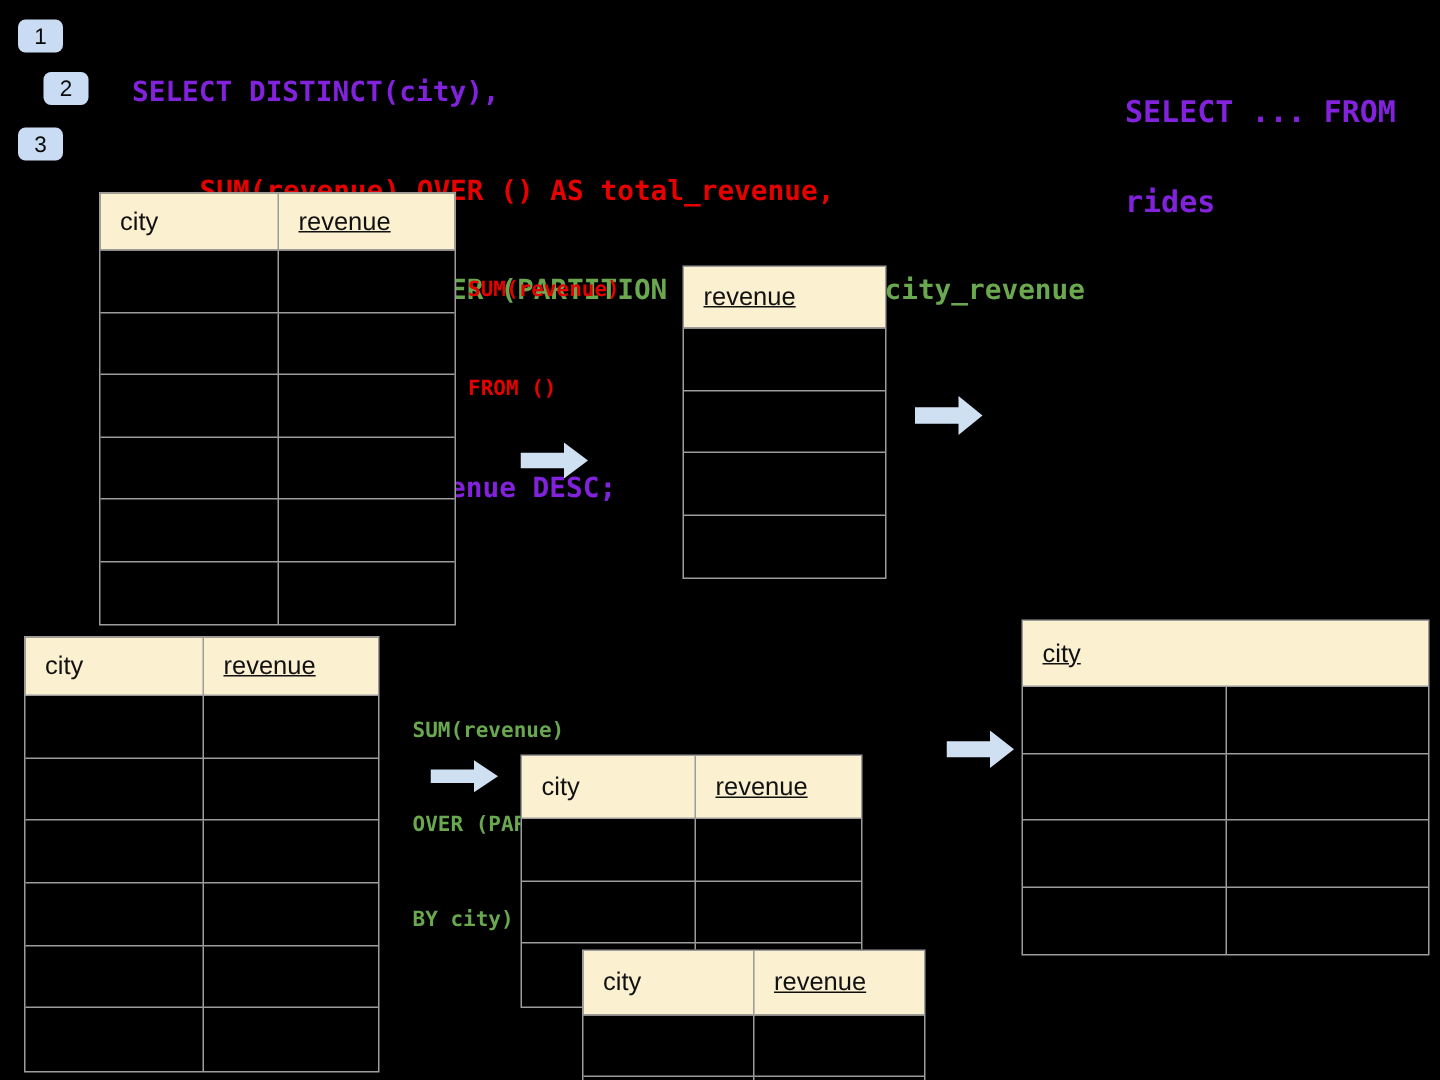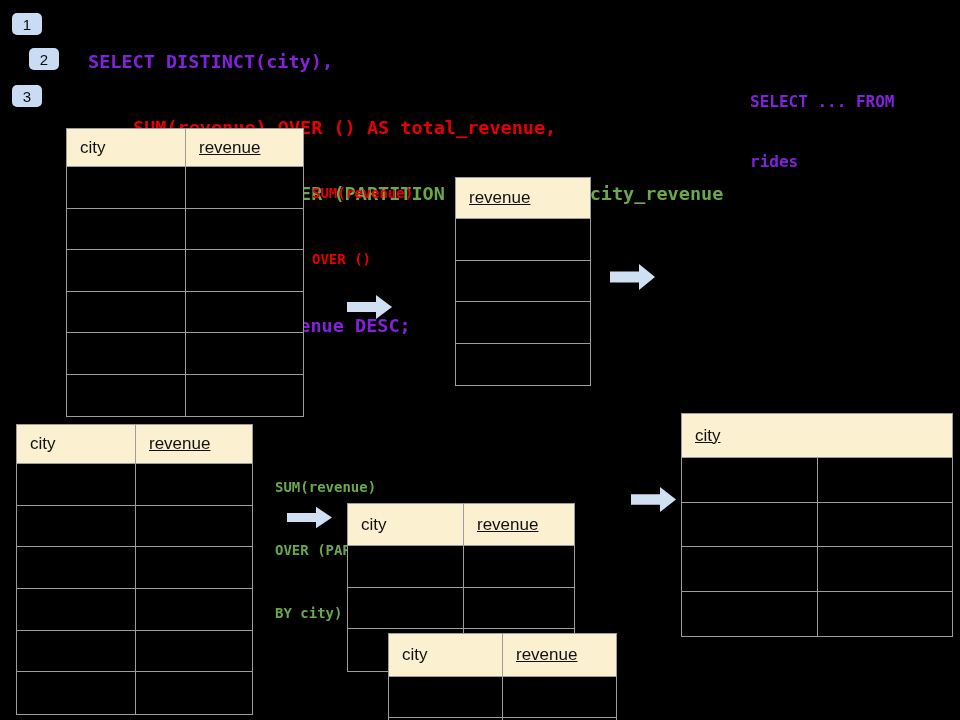--- a/index.html
+++ b/index.html
@@ -20,23 +20,23 @@
         font-family:"DejaVu Sans Mono",monospace;font-weight:bold;
         font-size:18.5px;line-height:22px;white-space:pre;}
   .code-line{height:22px;}
   .code-line:nth-child(2),.code-line:nth-child(3){margin-left:45px;}
   .code-line:nth-child(4),.code-line:nth-child(5){margin-left:22px;}
   .c-purple{color:var(--purple,#8222dd);}
   .c-red{color:var(--red,#e60000);}
   .c-green{color:var(--green,#6aa84f);}
 
   
-  .side-note{position:absolute;left:750px;top:52px;
+  .side-note{position:absolute;left:750px;top:24px;
              font-family:"DejaVu Sans Mono",monospace;font-weight:bold;
-             font-size:16px;line-height:20px;color:var(--purple,#8222dd);white-space:pre;}
+             font-size:20px;line-height:20px;color:var(--purple,#8222dd);white-space:pre;}
 
   
   .annot{position:absolute;font-family:"DejaVu Sans Mono",monospace;font-weight:bold;
          font-size:14px;line-height:22px;white-space:pre;}
   #annot-total{left:312px;top:138px;color:var(--red,#e60000);}
   #annot-partition{left:275px;top:435px;color:var(--green,#6aa84f);line-height:21px;}
 
   
   .tbl{position:absolute;border:1px solid var(--table-border,#9c9c9c);background:#000;box-sizing:border-box;}
   .tr{display:flex;height:var(--rh);text-align:right;}
@@ -80,21 +80,21 @@
     <div class="code-line c-purple">ORDER by city_revenue DESC;</div>
   </div>
 
   <div class="side-note">
     <div>SELECT ... FROM</div>
     <div>rides</div>
   </div>
 
   <div class="annot" id="annot-total">
     <div>SUM(revenue)</div>
-    <div>OVER ()</div>
+    <div>FROM ()</div>
   </div>
 
   <div class="annot" id="annot-partition">
     <div>SUM(revenue)</div>
     <div>OVER (PARTITION</div>
     <div>BY city)</div>
   </div>
 
   <div class="tbl" id="tbl-source-top">
       <div class="tr th">

